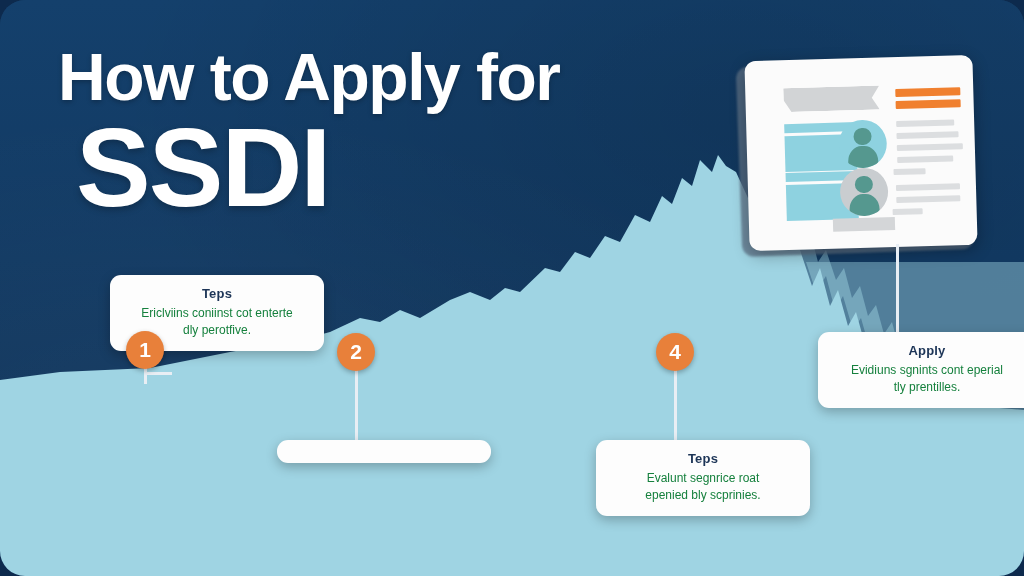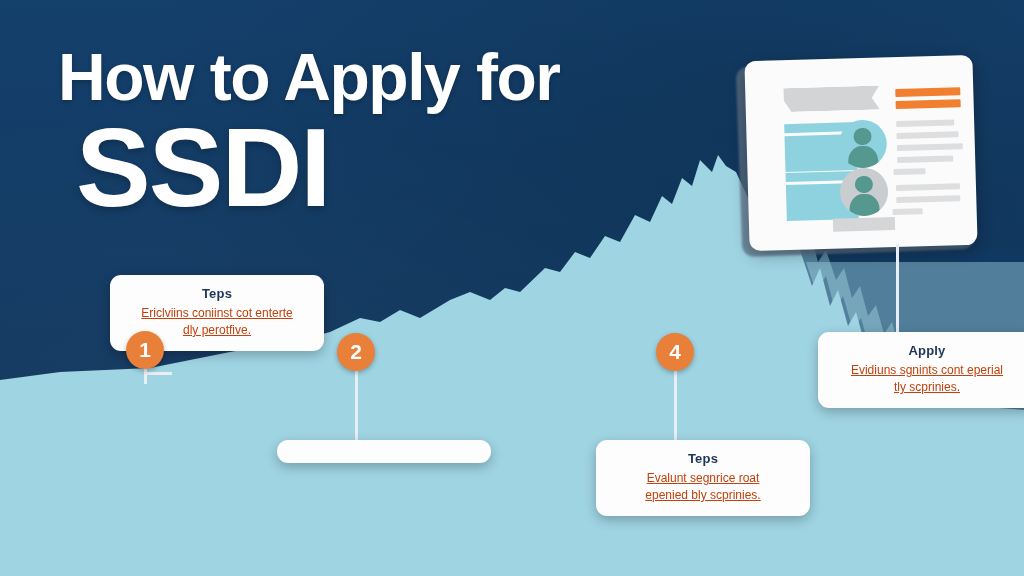--- a/index.html
+++ b/index.html
@@ -6,20 +6,21 @@
   body{
     font-family:"Liberation Sans", sans-serif;
     -webkit-font-smoothing:antialiased;
   }
   #stage{
     position:relative;
     width:1024px;
     height:576px;
     overflow:hidden;
     background:#123a63;
+    border-radius:25px;
   }
   
   #bg-vignette{
     position:absolute;
     inset:0;
     background:
       radial-gradient(ellipse at 18% 78%, rgba(255,255,255,.035) 0%, rgba(255,255,255,0) 55%),
       radial-gradient(ellipse at 72% 20%, rgba(0,0,0,.12) 0%, rgba(0,0,0,0) 60%),
       linear-gradient(180deg,#14406c 0%,#123a63 45%,#0f3257 100%);
   }
@@ -157,25 +158,24 @@
     text-align:center;
   }
   .callout-title{
     color:#1d3557;
     font-size:13px;
     font-weight:bold;
     margin:0 0 4px;
     letter-spacing:.2px;
   }
   .callout-body{
-    color:#c2410c;
+    color:#15803d;
     font-size:12px;
     line-height:1.42;
     margin:0;
-    text-decoration:underline;
   }
 </style>
 </head>
 <body>
 
 <div id="stage">
 
   <div id="bg-vignette"></div>
 
   <svg id="mountain" viewBox="0 0 1024 576" preserveAspectRatio="none">
@@ -254,16 +254,16 @@
   <div class="marker" style="left:337px;top:333px;">2</div>
 
   <div class="callout" style="left:596px;top:440px;width:158px;">
     <div class="callout-title">Teps</div>
     <div class="callout-body">Evalunt segnrice roat epenied bly scprinies.</div>
   </div>
   <div class="marker" style="left:656px;top:333px;">4</div>
 
   <div class="callout" style="left:818px;top:332px;width:162px;">
     <div class="callout-title">Apply</div>
-    <div class="callout-body">Evidiuns sgnints cont eperial tly scprinies.</div>
+    <div class="callout-body">Evidiuns sgnints cont eperial tly prentilles.</div>
   </div>
 
 </div>
 
 </body></html>

